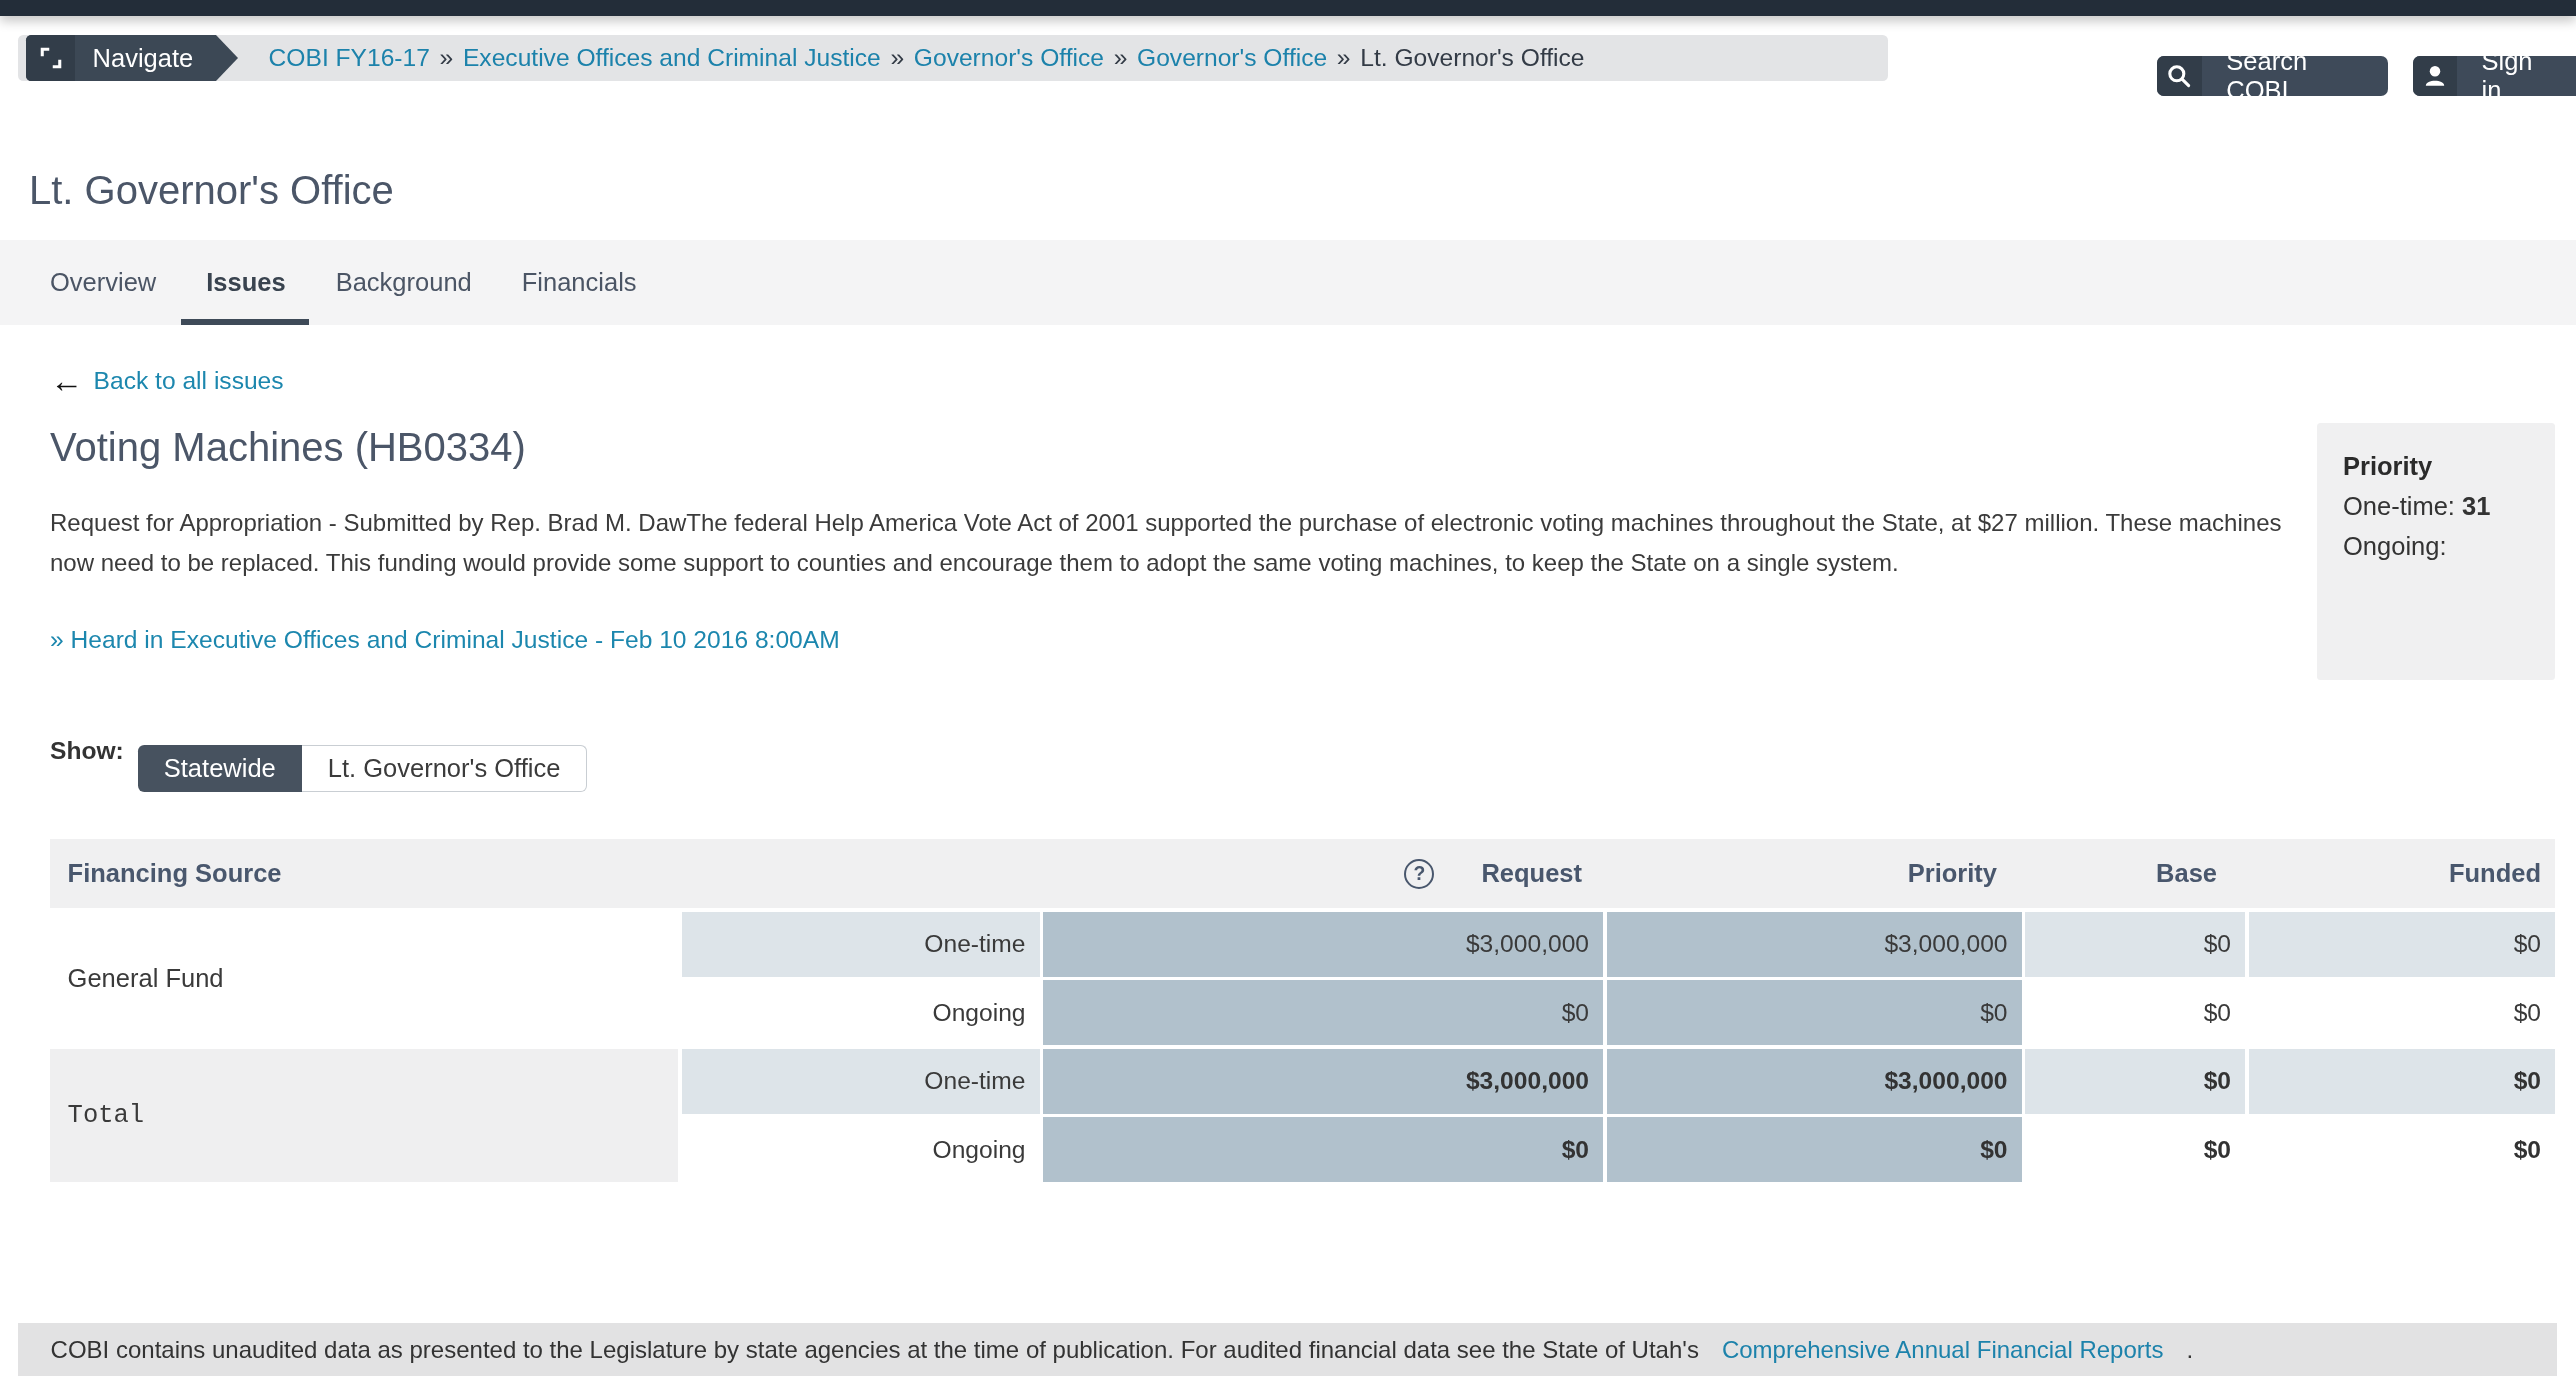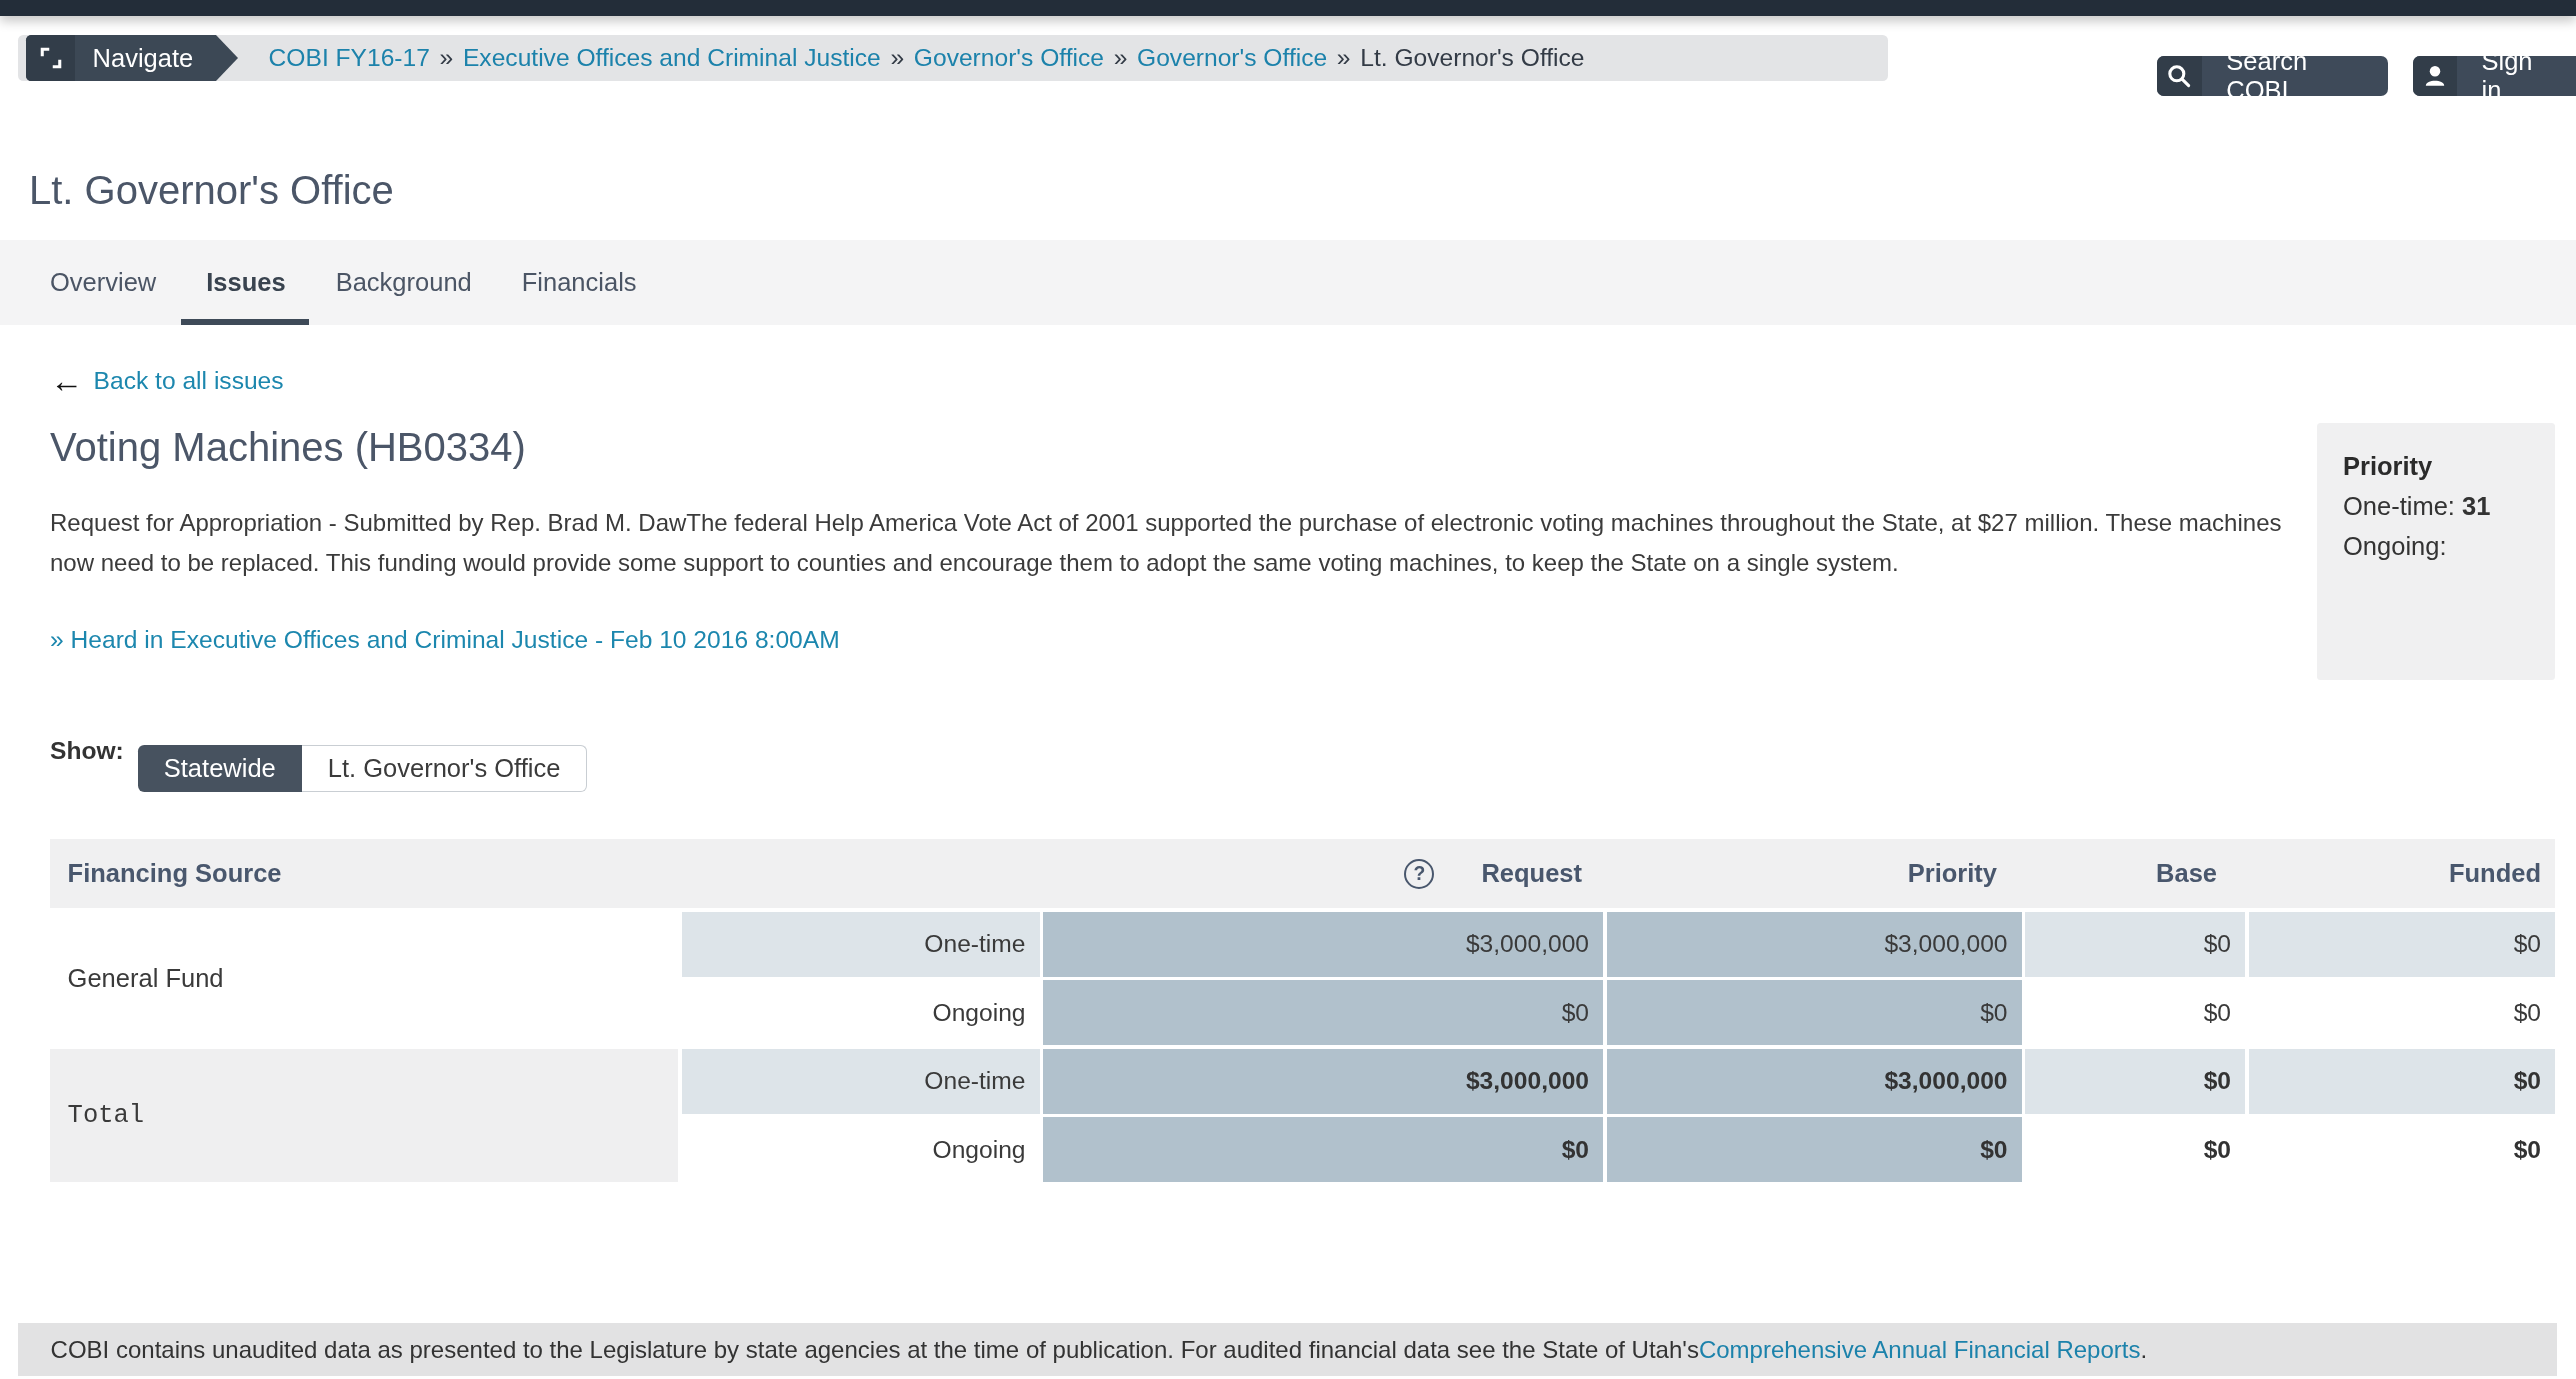--- a/index.html
+++ b/index.html
@@ -183,21 +183,21 @@
 
   .gf-label   { grid-column: 1; grid-row: 2 / span 2; }
   .tot-label  { grid-column: 1; grid-row: 4 / span 2; }
 
   
   .footer {
     position: absolute; left: 17.6px; right: 19.3px; top: 1323px; height: 53px;
     background: #e2e2e3;
     display: flex; align-items: center;
     padding-left: 33px;
-    font-size: 24px; color: #333;
+    font-size: 24px; color: #333; gap: 23px;
   }
   .footer a, .footer .flink { color: #1c82ab; cursor: pointer; text-decoration: none; }
 </style>
 </head>
 <body>
 
 <div class="topstrip"></div>
 
 <div class="navrow">
   <div class="crumb-bar">

